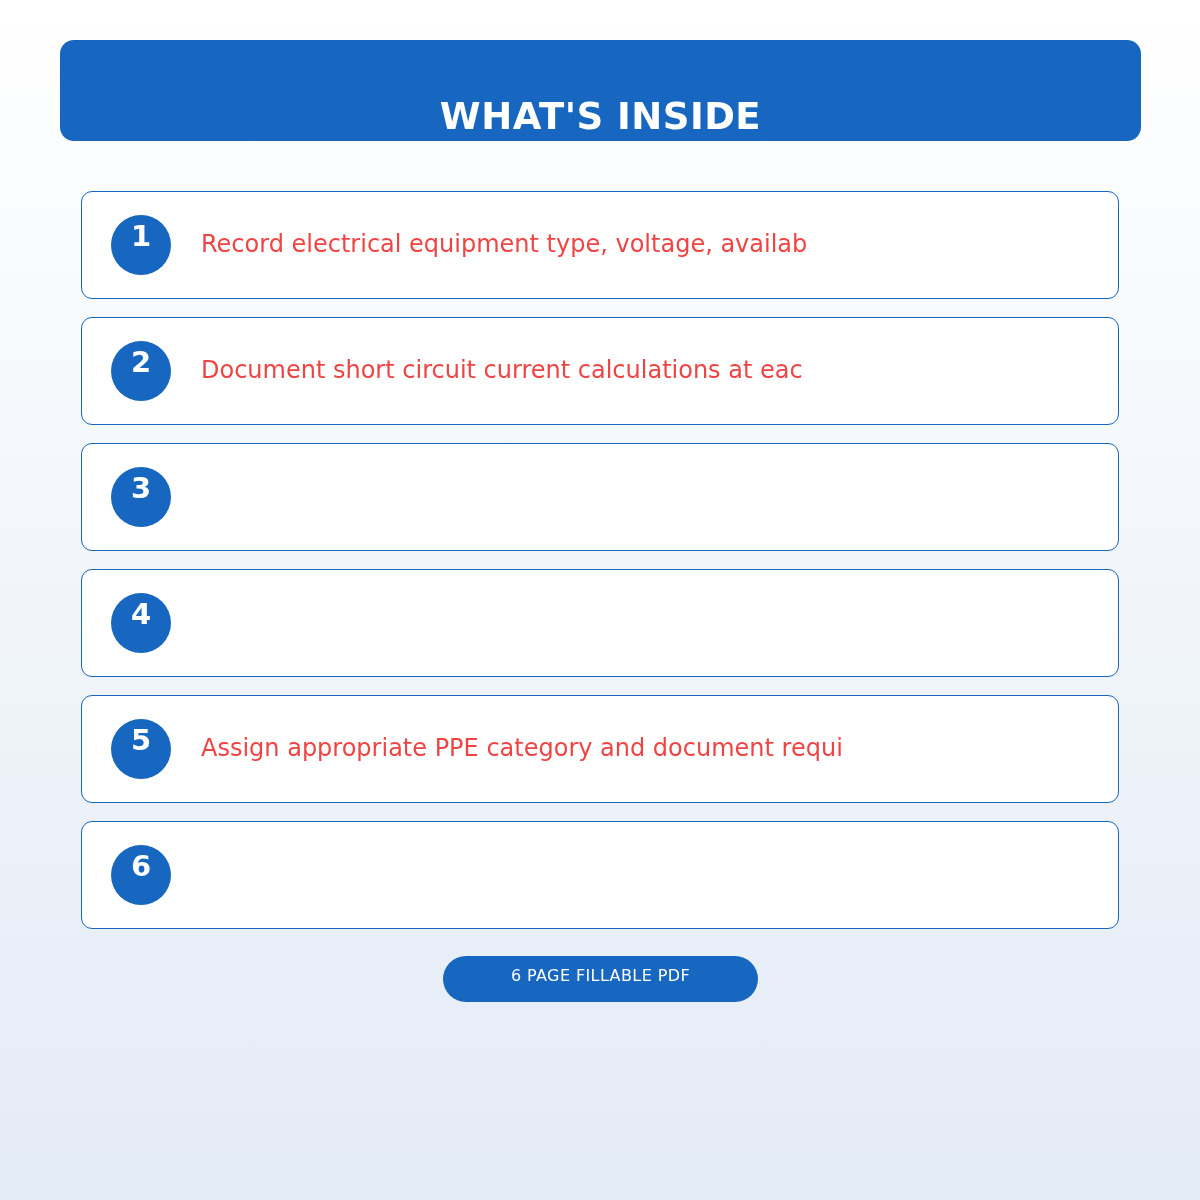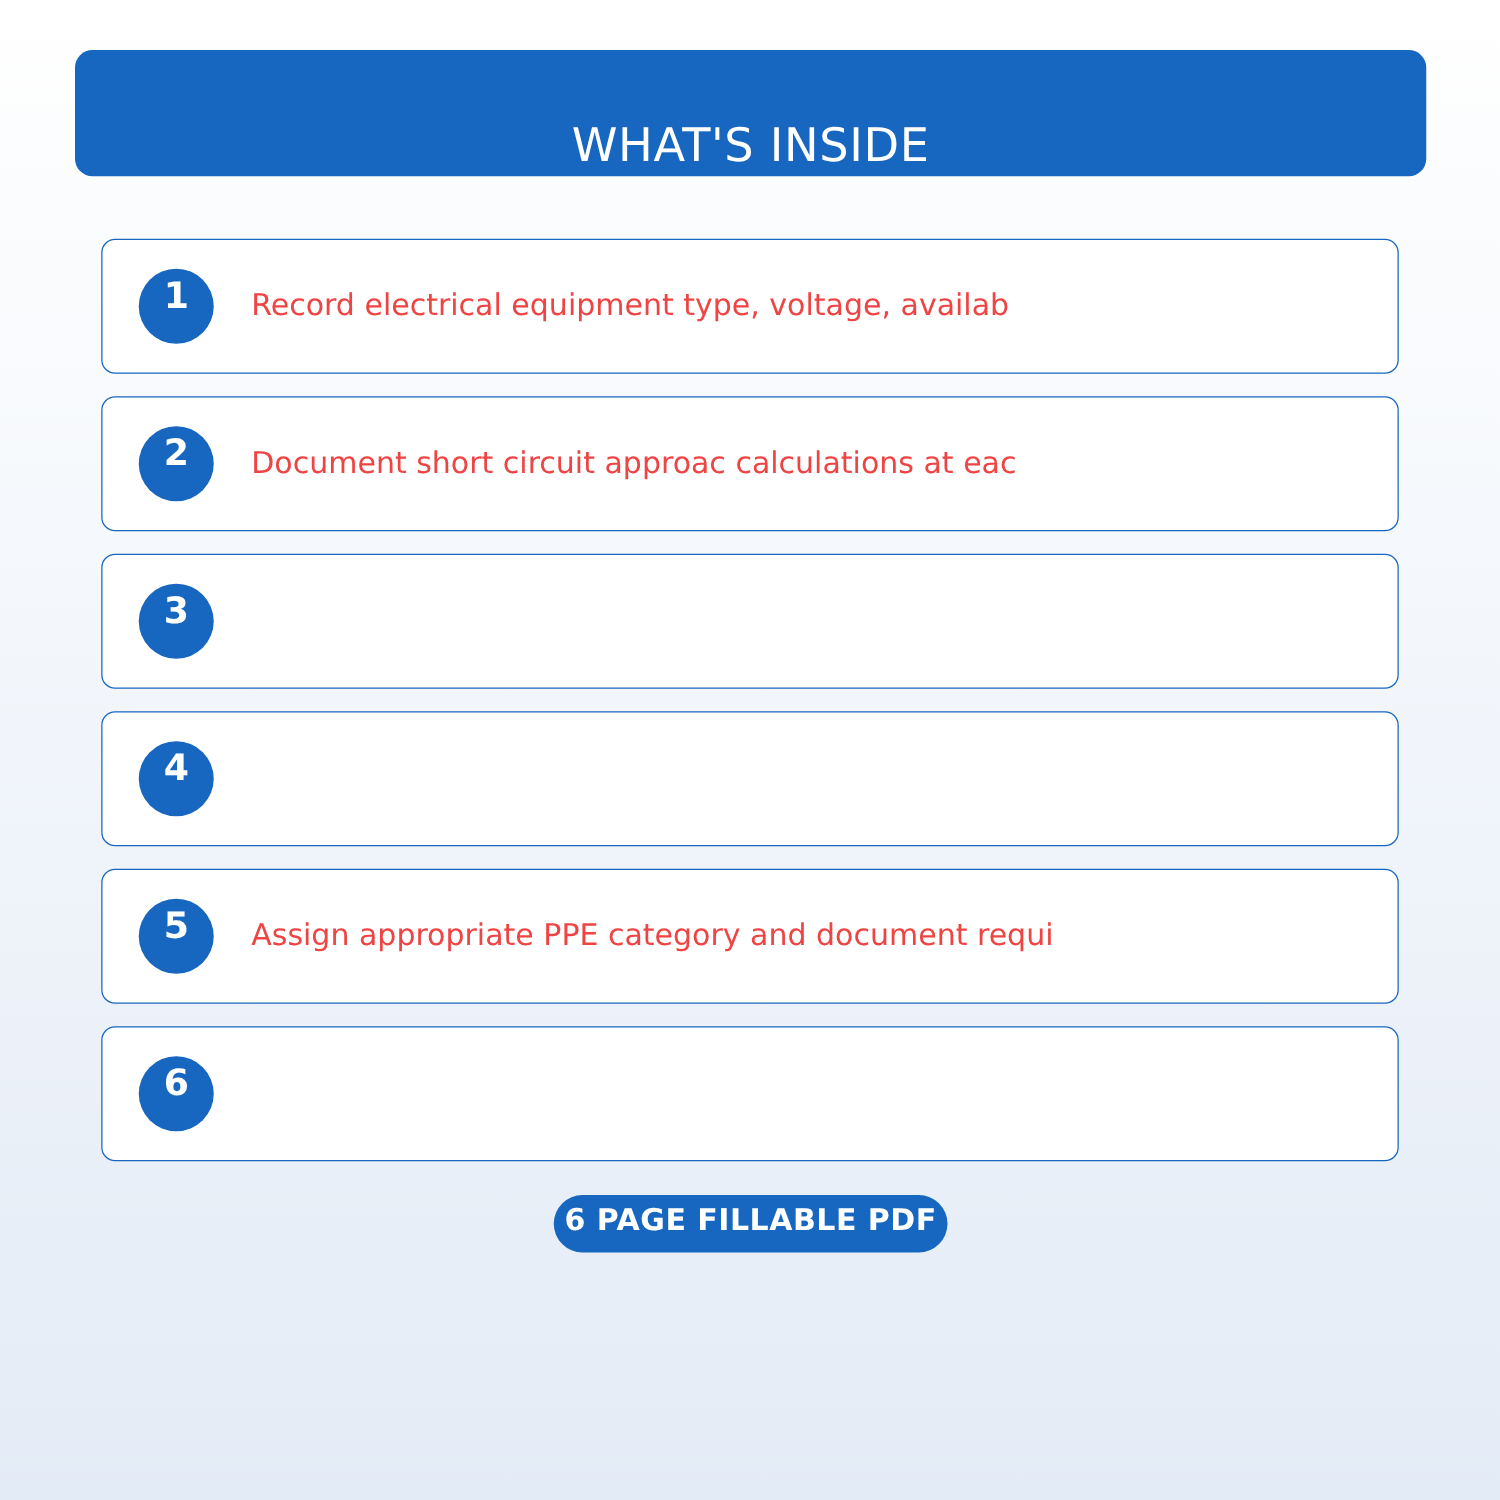--- a/index.html
+++ b/index.html
@@ -7,21 +7,21 @@
     width: 1200px; height: 1200px; overflow: hidden; position: relative;
     background: linear-gradient(to bottom, #ffffff 0%, #e3ebf6 100%);
     font-family: "DejaVu Sans", sans-serif;
   }
   .header {
     position: absolute; left: 60px; top: 40px; width: 1081px; height: 101px;
     background: #1766c0; border-radius: 14px;
   }
   .header-title {
     position: absolute; left: 0; right: 0; top: 55px;
-    text-align: center; color: #ffffff; font-weight: normal; font-size: 37px;
+    text-align: center; color: #ffffff; font-weight: bold; font-size: 37px;
     line-height: 44px; letter-spacing: 0.5px;
   }
   .card {
     position: absolute; left: 81px; width: 1036px; height: 106px;
     background: #ffffff; border: 1.5px solid #1766c0; border-radius: 11px;
     box-sizing: content-box;
   }
   .num {
     position: absolute; left: 29px; top: 23px; width: 60px; height: 60px;
     border-radius: 50%; background: #1766c0;
@@ -34,42 +34,42 @@
     position: absolute; left: 119px; top: 37px; width: 660px;
     white-space: nowrap; overflow: hidden;
     color: #ef4444; font-size: 24px; line-height: 30px;
   }
   .badge {
     position: absolute; left: 443px; top: 956px; width: 315px; height: 46px;
     background: #1766c0; border-radius: 23px;
   }
   .badge-text {
     position: absolute; left: 0; right: 0; top: 8px; text-align: center;
-    color: #ffffff; font-weight: bold; font-size: 24px; line-height: 24px;
+    color: #ffffff; font-weight: normal; font-size: 16px; line-height: 24px;
     letter-spacing: 0.4px;
   }
 </style>
 </head>
 <body>
 
 <div class="header">
   <div class="header-title">WHAT'S INSIDE</div>
 </div>
 
 <div class="card" style="top:191px">
   <div class="num">
       <div class="num-text">1</div>
     </div>
   <div class="card-text">Record electrical equipment type, voltage, availab</div>
 </div>
 <div class="card" style="top:317px">
   <div class="num">
       <div class="num-text">2</div>
     </div>
-  <div class="card-text">Document short circuit approac calculations at eac</div>
+  <div class="card-text">Document short circuit current calculations at eac</div>
 </div>
 <div class="card" style="top:443px">
   <div class="num">
       <div class="num-text">3</div>
     </div>
 </div>
 <div class="card" style="top:569px">
   <div class="num">
       <div class="num-text">4</div>
     </div>

